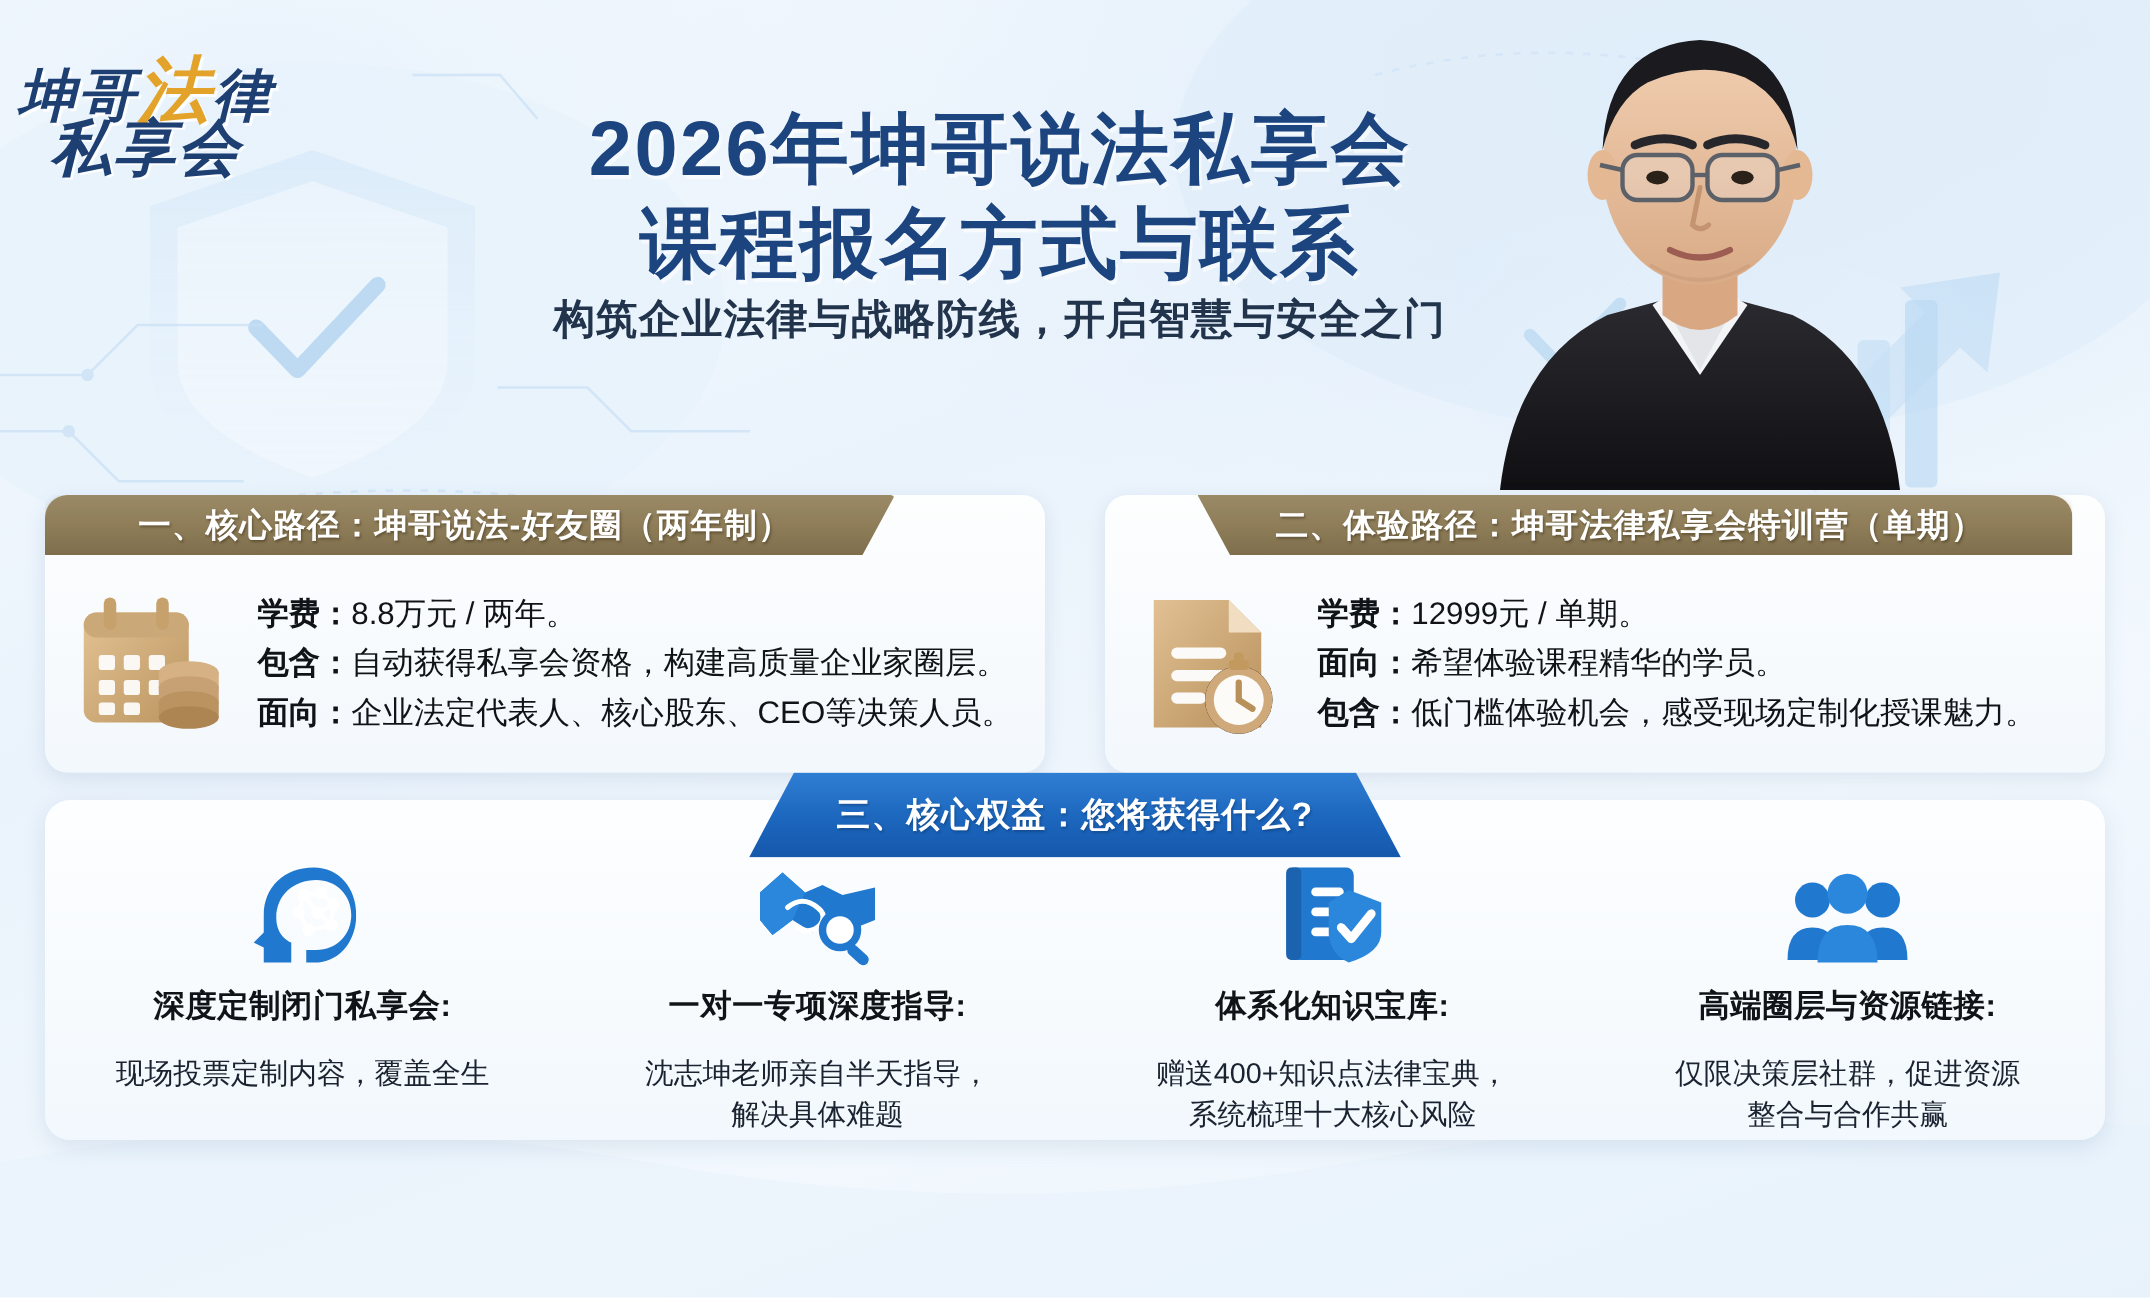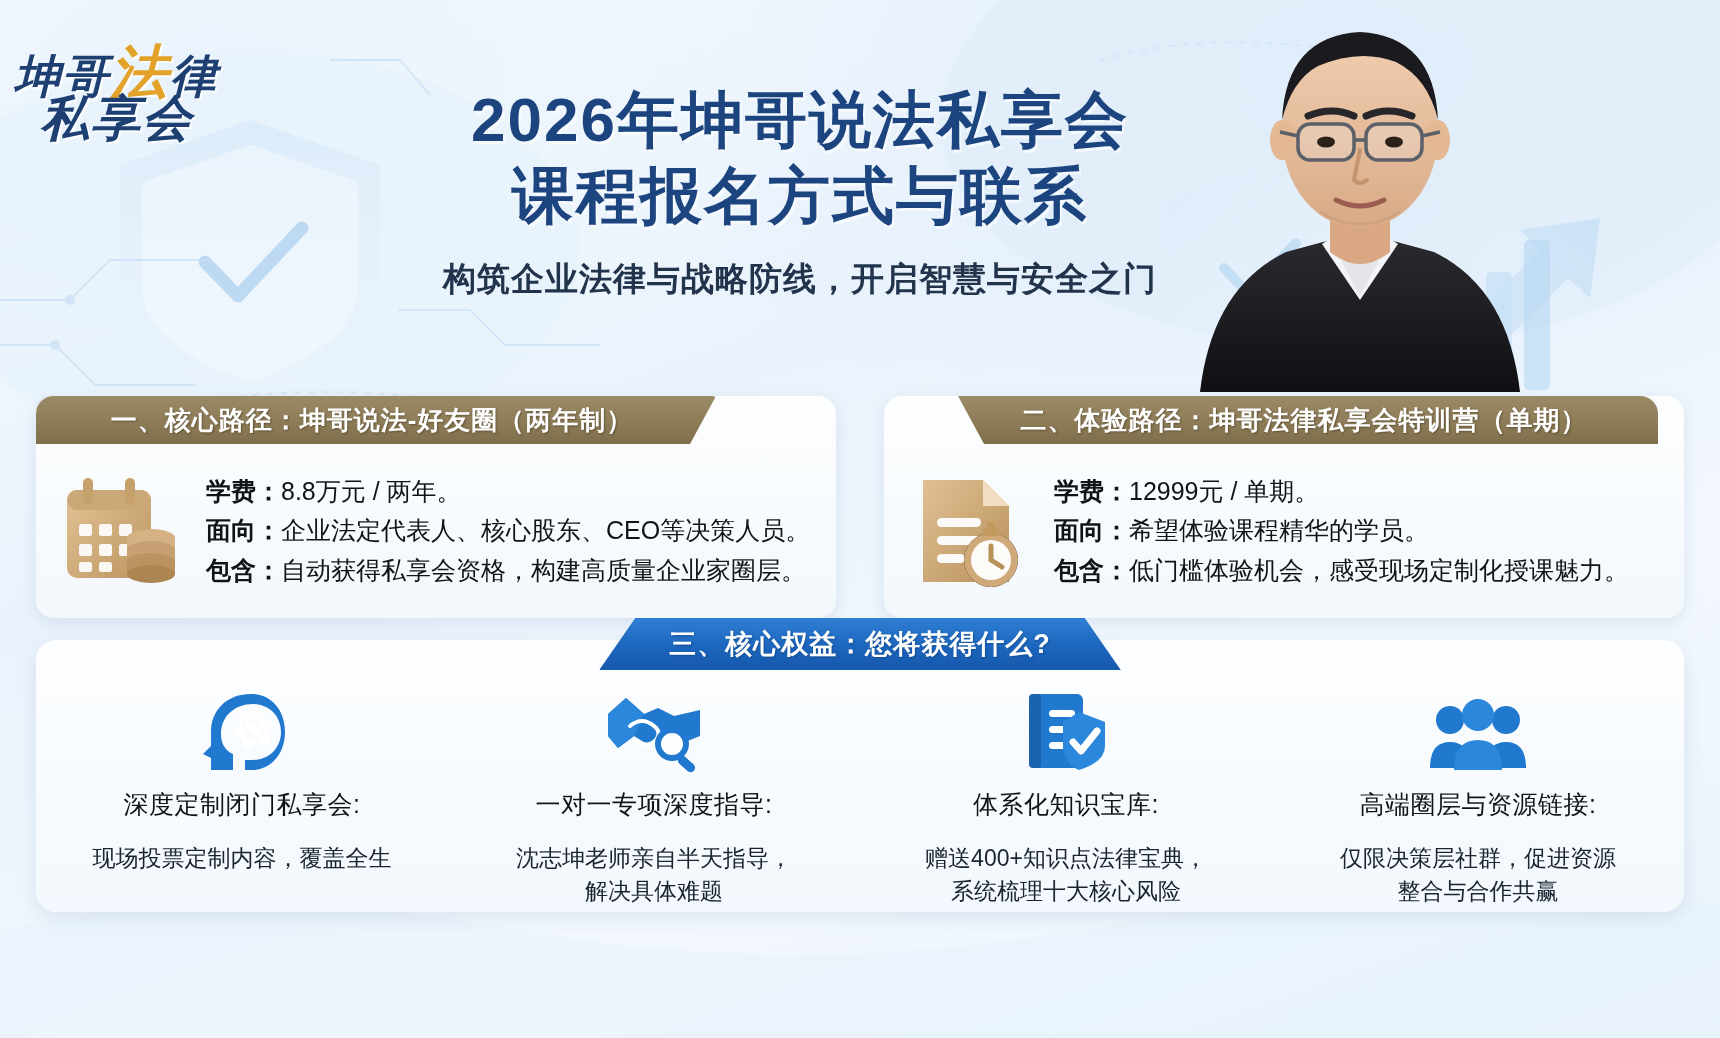--- a/index.html
+++ b/index.html
@@ -39,21 +39,20 @@
   .titlewrap {
     position: absolute; left: 360px; top: 82px; width: 880px;
     text-align: center;
   }
   .title-1, .title-2 {
     font-size: 62px; font-weight: 900; color: #1c447f;
     letter-spacing: 2px; line-height: 1.22;
     text-shadow: 2px 3px 0 rgba(255,255,255,.6);
   }
   .subtitle {
-    margin-top: 24px;
     font-size: 33px; font-weight: 700; color: #22344c;
     letter-spacing: 1px;
   }
 
   
   .portrait {
     position: absolute; right: 190px; top: 0; width: 340px; height: 392px;
     overflow: hidden;
   }
 
@@ -93,38 +92,38 @@
 
   
   .benefits {
     position: absolute; left: 36px; top: 640px; width: 1648px; height: 272px;
     background: linear-gradient(180deg,#fdfeff 0%, #f2f8fd 100%);
     border-radius: 20px;
     box-shadow: 0 5px 18px rgba(60,100,150,.13);
   }
   .ben-banner {
     position: absolute; left: 50%; transform: translateX(-50%); top: -22px;
-    height: 52px; padding: 0 70px;
+    height: 68px; padding: 0 70px;
     display: flex; align-items: center; justify-content: center;
     background: linear-gradient(180deg,#2f7fd4 0%, #1c66bd 55%, #1558ac 100%);
     clip-path: polygon(36px 0, calc(100% - 36px) 0, 100% 100%, 0 100%);
     box-shadow: 0 3px 8px rgba(20,70,140,.3);
   }
   .ben-banner span {
     color: #fff; font-size: 27px; font-weight: 900; letter-spacing: 1px; white-space: nowrap;
     text-shadow: 1px 1px 2px rgba(10,50,100,.45);
   }
   .ben-grid {
     position: absolute; left: 0; right: 0; top: 48px; bottom: 14px;
     display: grid; grid-template-columns: repeat(4, 1fr);
   }
   .ben-col { display: flex; flex-direction: column; align-items: center; padding: 0 12px; }
   .ben-icon { height: 86px; display: flex; align-items: flex-end; justify-content: center; }
   .ben-title {
-    margin-top: 14px; font-size: 25px; font-weight: 400; color: #101418;
+    margin-top: 14px; font-size: 25px; font-weight: 700; color: #101418;
     letter-spacing: .5px; white-space: nowrap;
   }
   .ben-desc {
     margin-top: 21px; font-size: 23px; color: #1b2330; line-height: 1.45;
     text-align: center; font-weight: 500;
   }
 </style>
 </head>
 <body>
 
@@ -293,24 +292,24 @@
             <rect x="68" y="90" width="48" height="12" fill="#bb9361"></rect>
             <ellipse cx="92" cy="102" rx="24" ry="9" fill="#ad8553"></ellipse>
           </g>
         </svg>
       </div>
       <div class="card-lines">
         <div class="card-line">
           <b>学费：</b><span>8.8万元 / 两年。</span>
         </div>
         <div class="card-line">
+          <b>包含：</b><span>自动获得私享会资格，构建高质量企业家圈层。</span>
+        </div>
+        <div class="card-line">
           <b>面向：</b><span>企业法定代表人、核心股东、CEO等决策人员。</span>
-        </div>
-        <div class="card-line">
-          <b>包含：</b><span>自动获得私享会资格，构建高质量企业家圈层。</span>
         </div>
       </div>
     </div>
   </div>
 
   <div class="card right">
     <div class="card-hd">
       <span class="card-hd-txt">二、体验路径：坤哥法律私享会特训营（单期）</span>
     </div>
     <div class="card-body">

